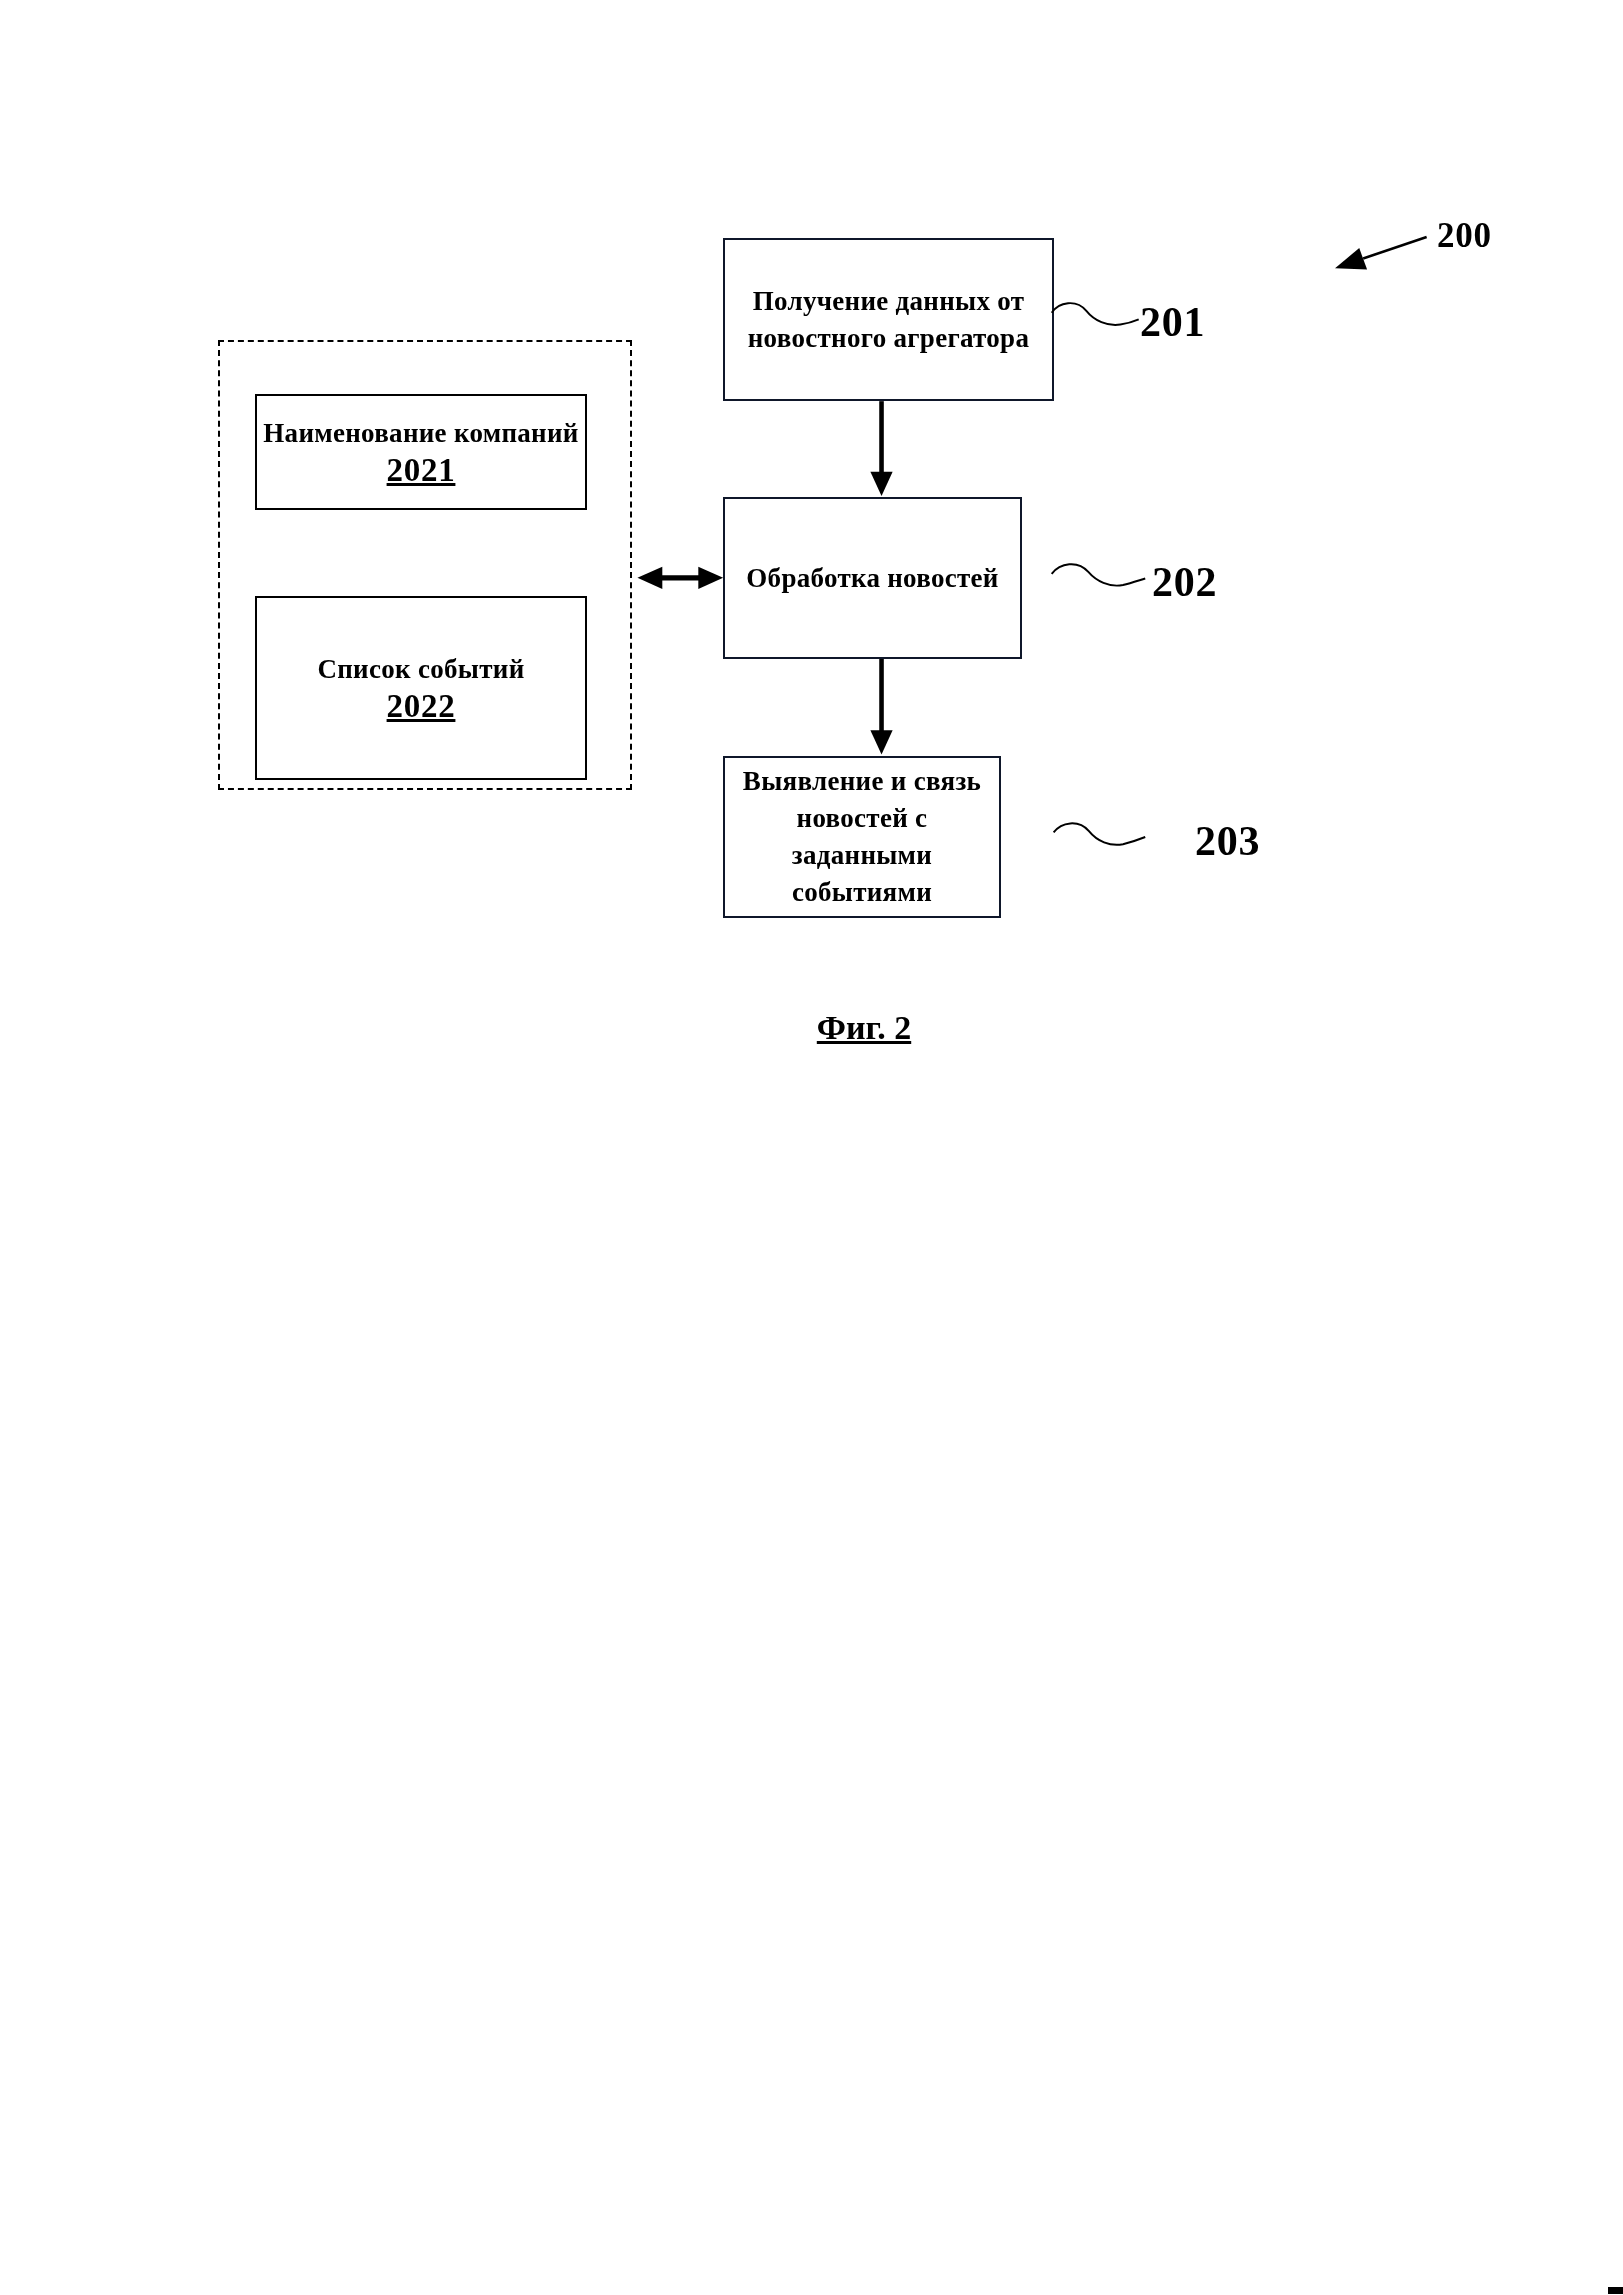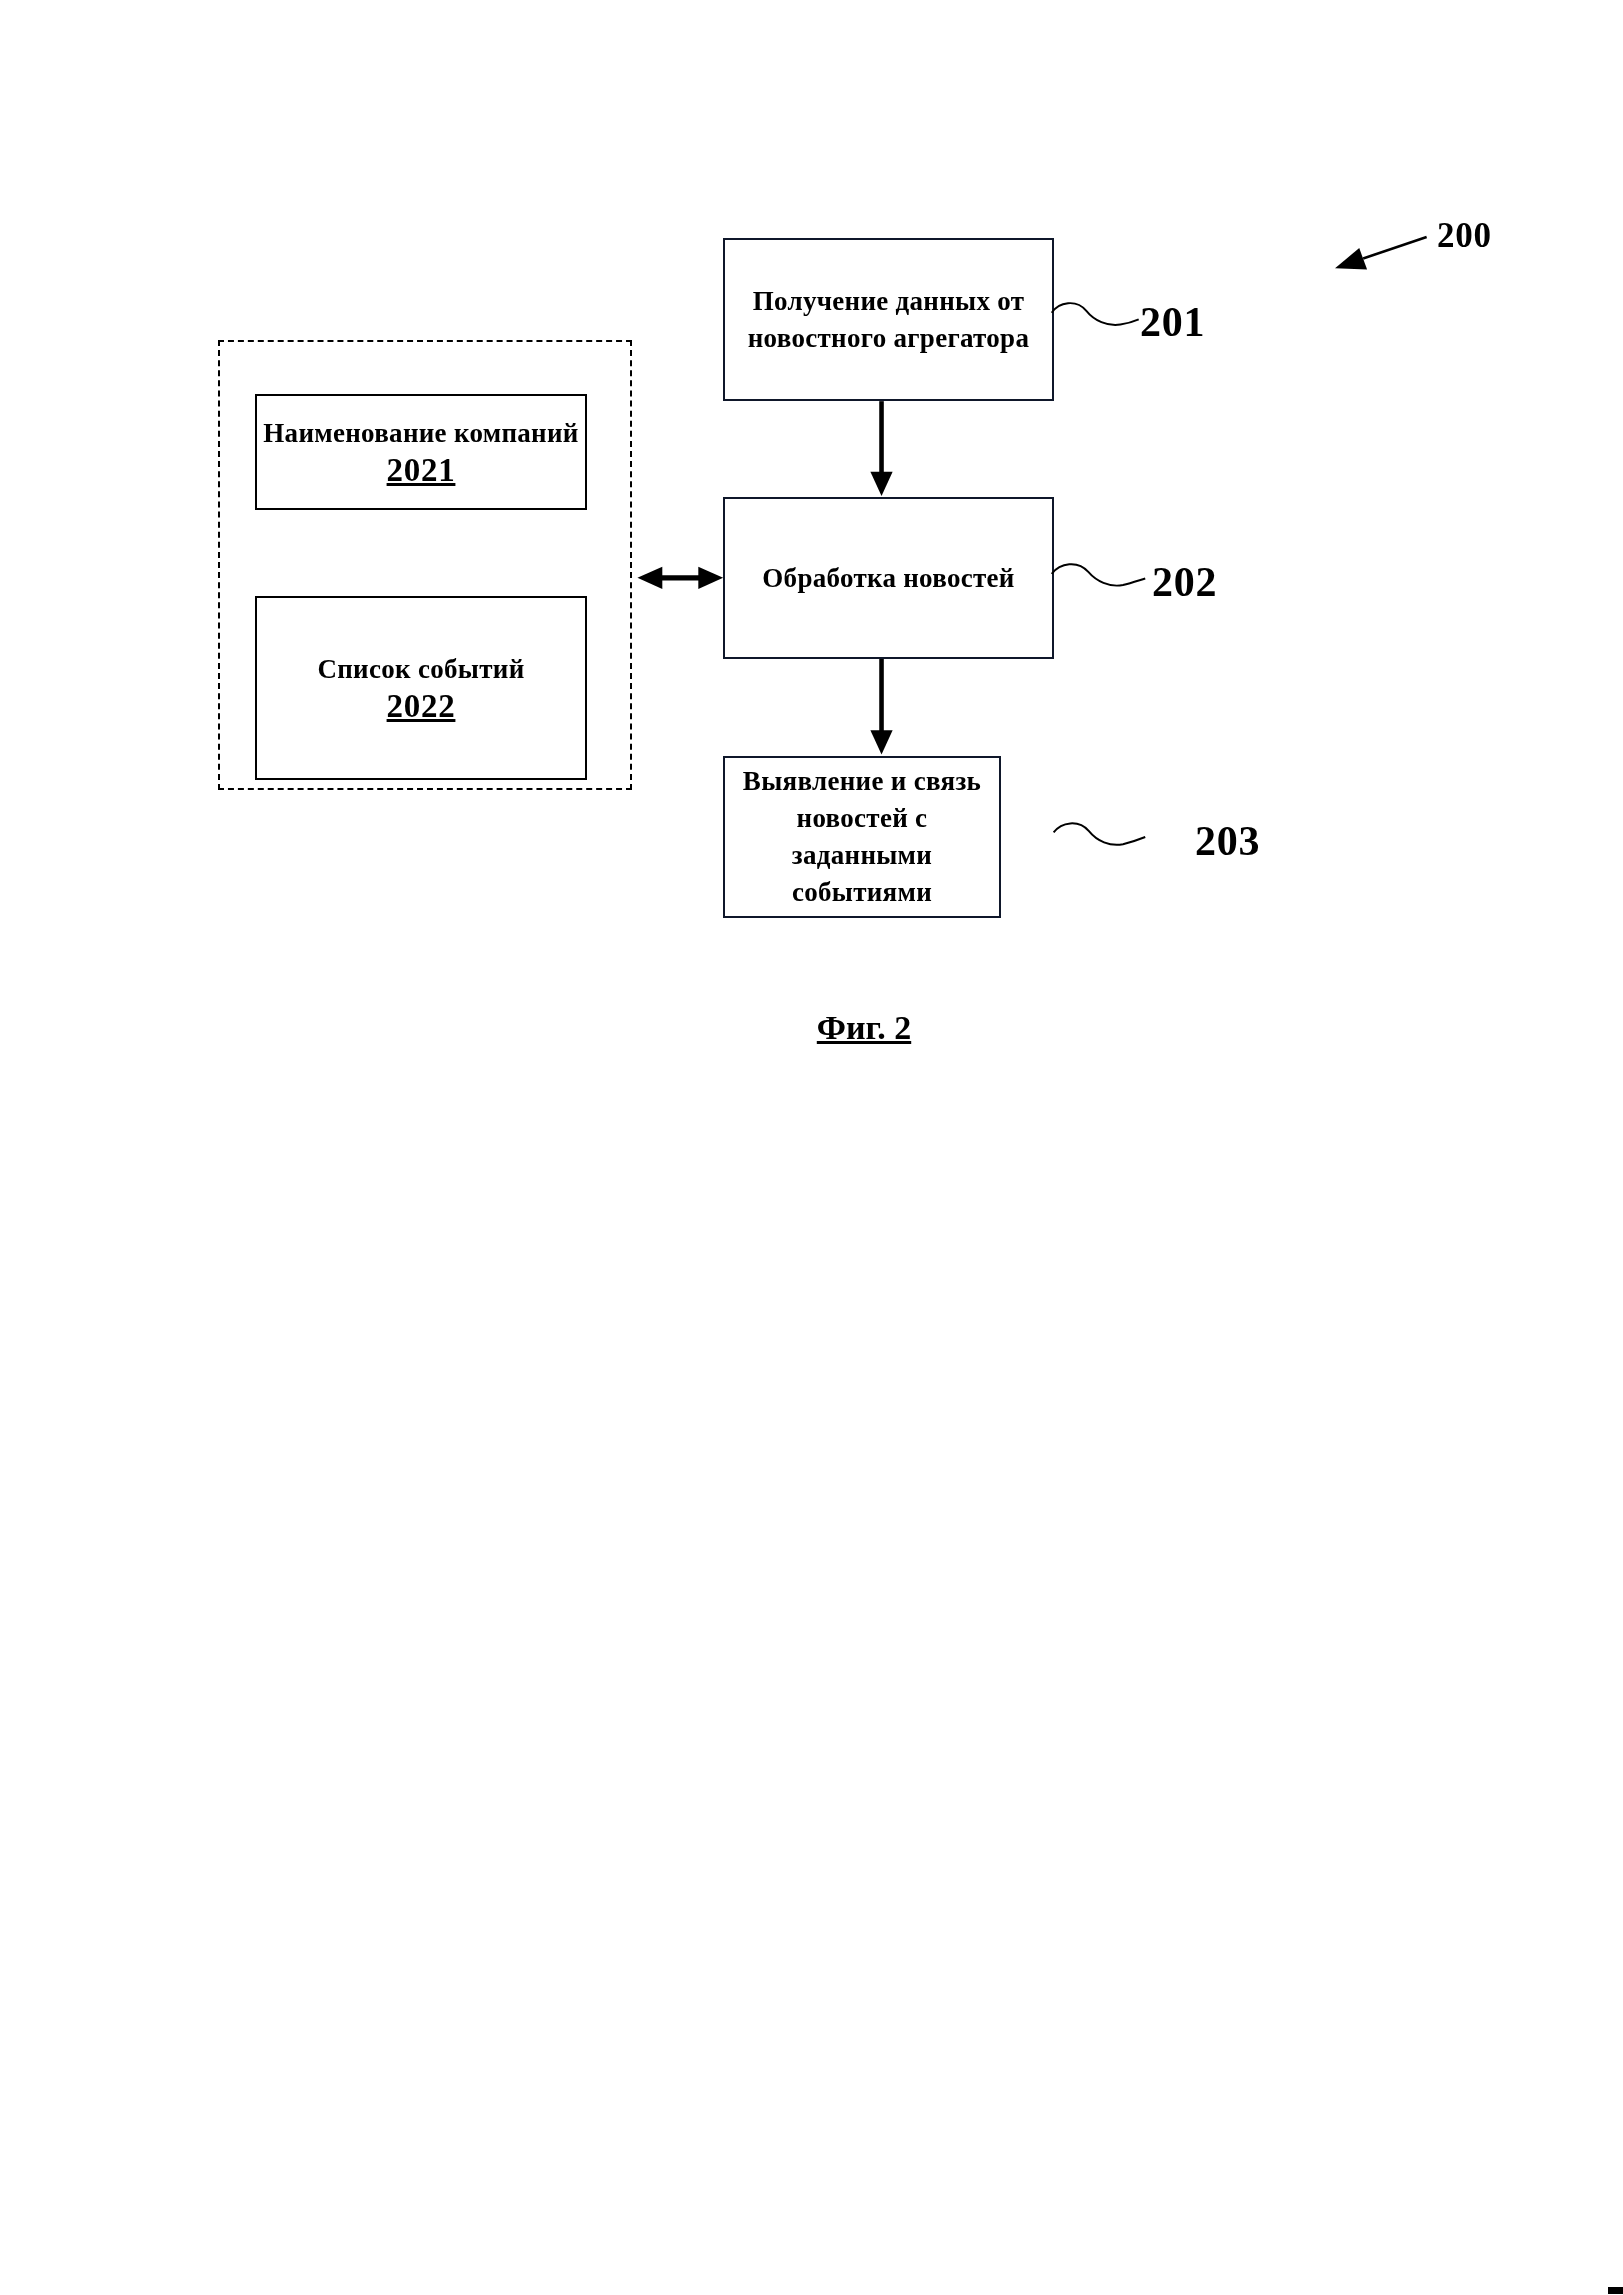--- a/index.html
+++ b/index.html
@@ -113,21 +113,21 @@
   <div class="data-box" style="left:255px; top:596px; width:332px; height:184px;">
     <span class="box-label">Список событий</span>
     <span class="box-number">2022</span>
   </div>
 
   <div class="flow-box" style="left:723px; top:238px; width:331px; height:163px;">
     <span class="box-label">Получение данных от
 новостного агрегатора</span>
   </div>
 
-  <div class="flow-box" style="left:723px; top:497px; width:331px; height:162px;">
+  <div class="flow-box" style="left:723px; top:497px; width:299px; height:162px;">
     <span class="box-label">Обработка новостей</span>
   </div>
 
   <div class="flow-box" style="left:723px; top:756px; width:278px; height:162px;">
     <span class="box-label">Выявление и связь
 новостей с заданными
 событиями</span>
   </div>
 
   <div class="ref-label" style="left:1437px; top:216px; font-size:35px;">200</div>

